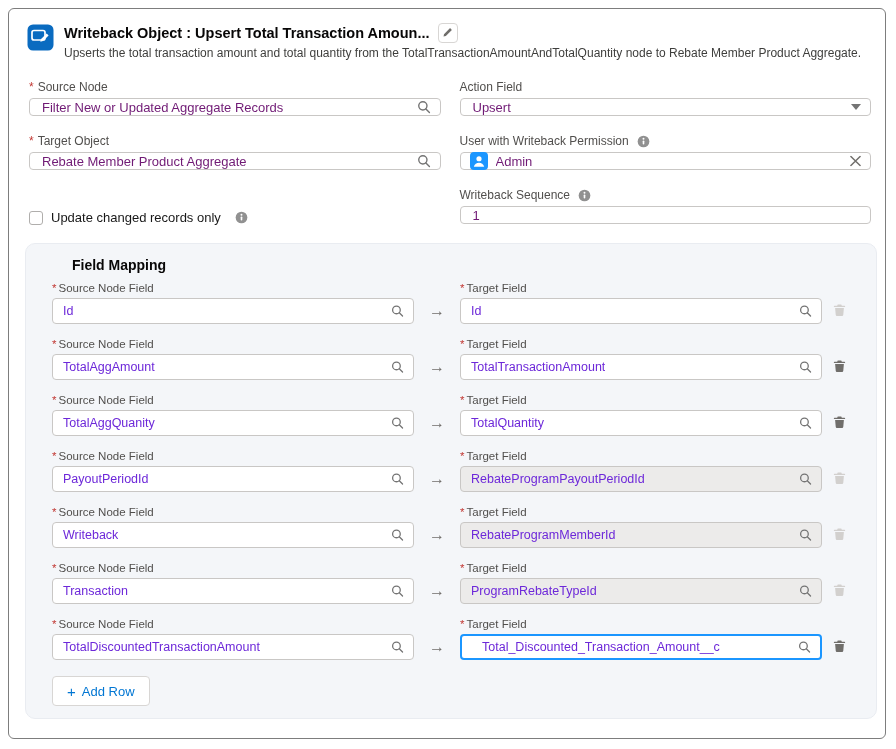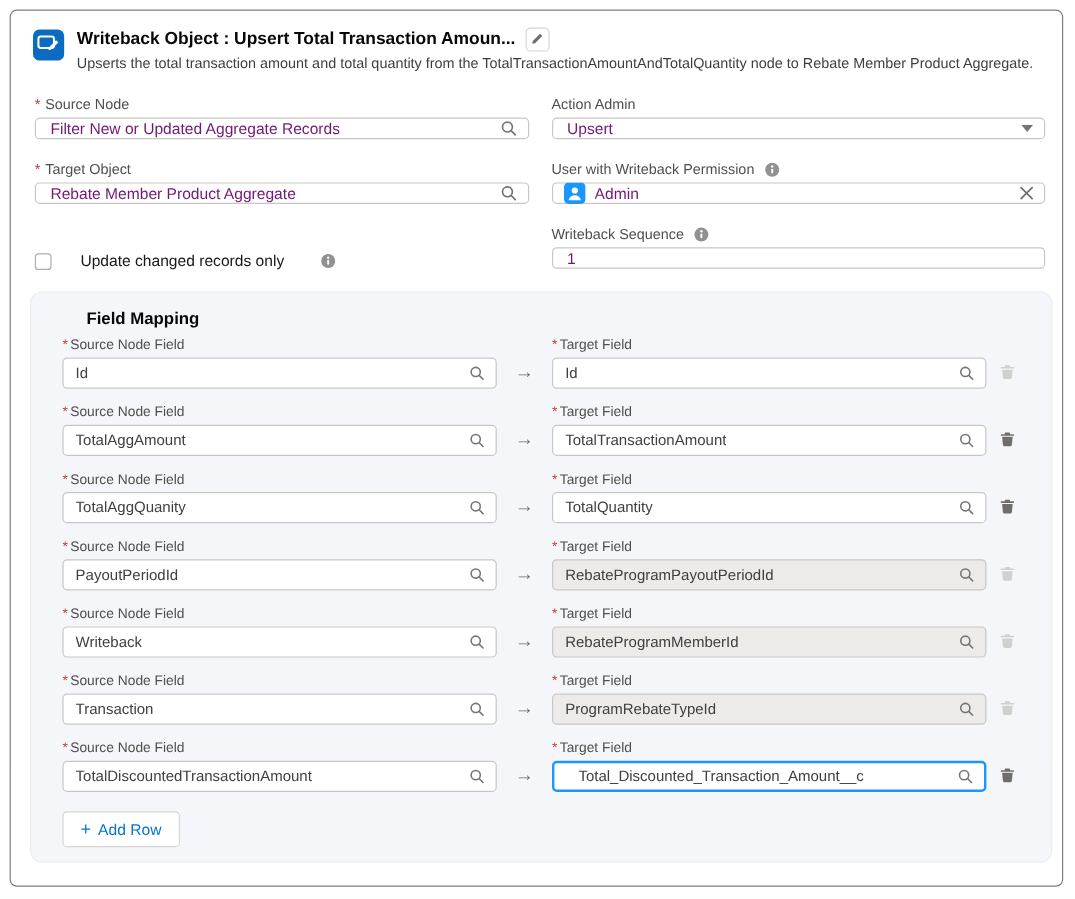--- a/index.html
+++ b/index.html
@@ -39,41 +39,41 @@
     background: #fff; padding: 0 30px 0 12px; font-size: 13px; color: #701a75; cursor: pointer;
     width: 100%;
   }
   .input .val { white-space: nowrap; overflow: hidden; text-overflow: ellipsis; }
   .right-icon { position: absolute; right: 9px; top: 50%; transform: translateY(-50%); color: #747474; display: flex; }
   .text-input { padding-right: 12px; cursor: text; font-family: "Liberation Sans", sans-serif; }
 
   .pill { padding-left: 9px; gap: 8px; }
   .avatar-icon { display: flex; flex: 0 0 auto; }
 
-  .checkbox-row { display: flex; align-items: center; gap: 24px; margin-top: 22px; }
+  .checkbox-row { display: flex; align-items: center; gap: 8px; margin-top: 22px; }
   .checkbox {
     width: 14px; height: 14px; border: 1px solid #b0aeac; border-radius: 3px;
     background: #fff; cursor: pointer; flex: 0 0 auto;
   }
   .checkbox-label { font-size: 13px; color: #181818; }
 
   
   .mapping-card {
     margin: 18px 8px 0 16px;
     background: #f4f6f9; border: 1px solid #e9ecf1; border-radius: 10px;
     padding: 13px 20px 12px 26px;
   }
   .mapping-title { font-size: 14px; font-weight: bold; color: #080707; margin-bottom: 9px; margin-left: 20px; }
 
   .mapping-row { display: grid; grid-template-columns: 1fr 46px 1fr 34px; align-items: end; margin-bottom: 14px; }
   .m-label { display: flex; align-items: center; font-size: 11.5px; color: #514f4d; margin-bottom: 3px; line-height: 13px; }
   .m-input {
     position: relative; display: flex; align-items: center;
     height: 26px; border: 1px solid #c9c7c5; border-radius: 4px;
-    background: #fff; padding: 0 28px 0 10px; font-size: 12.5px; color: #404040; cursor: pointer;
+    background: #fff; padding: 0 28px 0 10px; font-size: 12.5px; color: #6d28d9; cursor: pointer;
   }
   .m-input .val { white-space: nowrap; overflow: hidden; text-overflow: ellipsis; }
   .m-input.is-disabled { background: #ecebea; border-color: #c9c7c5; cursor: default; }
   .m-input.is-focused { border: 2px solid #1b96ff; padding-left: 20px; }
   .arrow-cell { height: 26px; display: flex; align-items: center; justify-content: center; color: #706e6b; font-size: 16px; }
   .trash-btn {
     height: 26px; width: 30px; display: flex; align-items: center; justify-content: center;
     background: none; border: none; color: #706e6b; cursor: pointer; justify-self: center;
   }
   .trash-btn.is-disabled { color: #d2d0ce; cursor: default; }
@@ -127,21 +127,21 @@
           <svg viewBox="0 0 16 16" width="14" height="14">
               <circle cx="6.7" cy="6.7" r="4.7" fill="none" stroke="currentColor" stroke-width="1.6"></circle>
               <line x1="10.2" y1="10.2" x2="14.2" y2="14.2" stroke="currentColor" stroke-width="1.6" stroke-linecap="round"></line>
             </svg>
         </span>
       </div>
     </div>
 
     <div class="field">
       <label class="field-label">
-        <span>Action Admin</span>
+        <span>Action Field</span>
       </label>
       <div class="input">
         <span class="val">Upsert</span>
         <span class="right-icon">
           <svg viewBox="0 0 10 6" width="10" height="6">
               <path d="M0 0h10L5 6z" fill="#747474"></path>
             </svg>
         </span>
       </div>
     </div>

